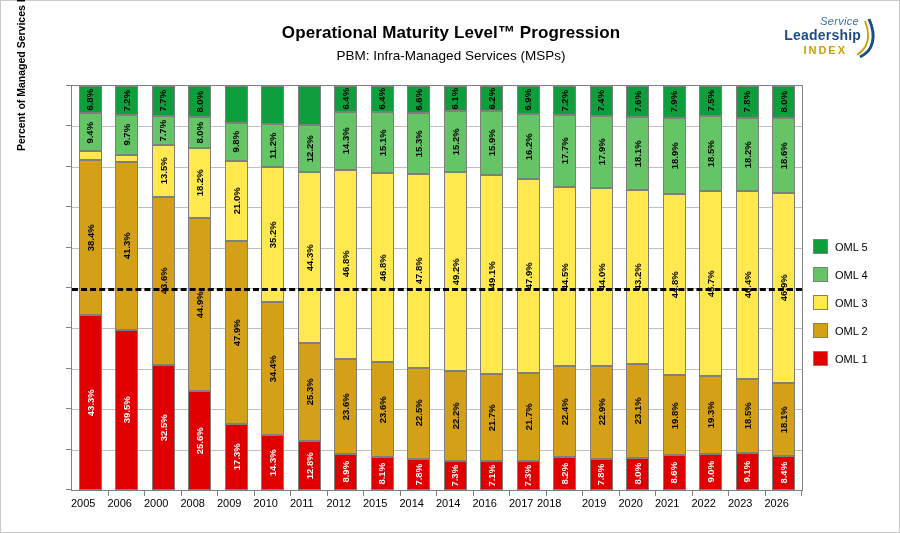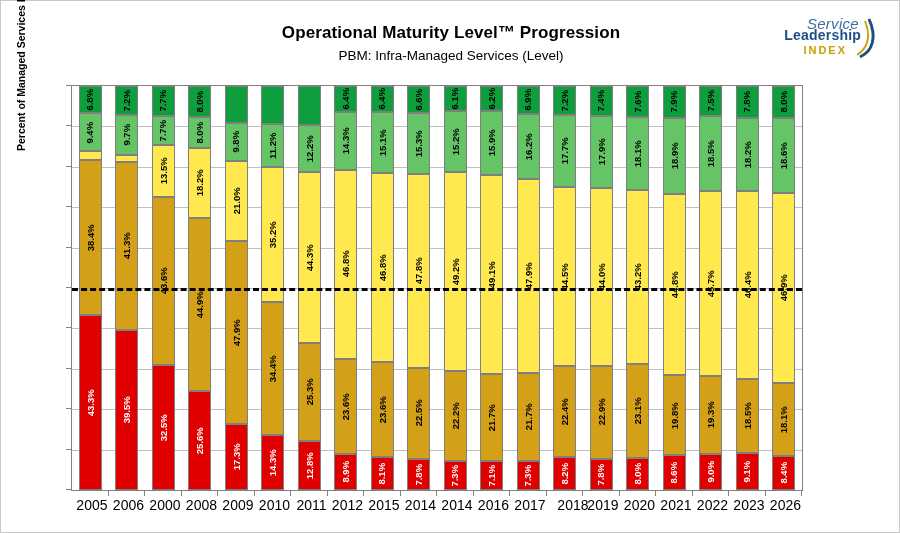--- a/index.html
+++ b/index.html
@@ -45,21 +45,21 @@
     position: absolute;
     right: 22px;
     top: 14px;
     width: 110px;
     height: 48px;
   }
   #logo .l1 {
     position: absolute;
     right: 18px;
     top: 0px;
-    font-size: 15px;
+    font-size: 11px;
     color: #3b6ea8;
     font-style: italic;
     letter-spacing: .3px;
   }
   #logo .l2 {
     position: absolute;
     right: 16px;
     top: 12px;
     font-size: 14px;
     font-weight: bold;
@@ -154,23 +154,23 @@
     transform: rotate(-90deg);
     white-space: nowrap;
     line-height: 1;
   }
   .seg-label.white {
     color: #ffffff;
   }
   .xtick-label {
     position: absolute;
     top: 496px;
-    font-size: 14px;
+    font-size: 11px;
     color: #000000;
-    text-align: right;
+    text-align: left;
   }
   .xtick {
     position: absolute;
     top: 490px;
     width: 1px;
     height: 5px;
     background: #808080;
   }
   
   #legend {
@@ -196,21 +196,21 @@
     color: #000000;
   }
 </style>
 </head>
 <body>
 
 <div id="page">
 
   <div id="title-block">
     <div id="chart-title">Operational Maturity Level™ Progression</div>
-    <div id="chart-subtitle">PBM: Infra-Managed Services (Level)</div>
+    <div id="chart-subtitle">PBM: Infra-Managed Services (MSPs)</div>
   </div>
 
   <div id="logo">
     <div class="l1">Service</div>
     <div class="l2">Leadership</div>
     <div class="l3">INDEX</div>
     <svg class="swoosh" viewBox="0 0 20 42">
       <path d="M3 40 C 16 34, 20 20, 12 2" stroke="#1f4e87" stroke-width="3" fill="none"></path>
       <path d="M0 38 C 11 31, 14 19, 8 4" stroke="#c8a000" stroke-width="2" fill="none"></path>
     </svg>
@@ -590,30 +590,52 @@
       <div class="xtick-label" style="left: 362px; width: 36.5px;">2015</div>
       <div class="xtick" style="left: 398.5px;"></div>
       <div class="xtick-label" style="left: 398.5px; width: 36.5px;">2014</div>
       <div class="xtick" style="left: 435px;"></div>
       <div class="xtick-label" style="left: 435px; width: 36.5px;">2014</div>
       <div class="xtick" style="left: 471.5px;"></div>
       <div class="xtick-label" style="left: 471.5px; width: 36.5px;">2016</div>
       <div class="xtick" style="left: 508px;"></div>
       <div class="xtick-label" style="left: 508px; width: 36.5px;">2017</div>
       <div class="xtick" style="left: 544.5px;"></div>
-      <div class="xtick-label" style="left: 551px; width: 36.5px;">2018</div>
+      <div class="xtick-label" style="left: 536px; width: 36.5px;">2018</div>
       <div class="xtick" style="left: 581px;"></div>
       <div class="xtick-label" style="left: 581px; width: 36.5px;">2019</div>
       <div class="xtick" style="left: 617.5px;"></div>
       <div class="xtick-label" style="left: 617.5px; width: 36.5px;">2020</div>
       <div class="xtick" style="left: 654px;"></div>
       <div class="xtick-label" style="left: 654px; width: 36.5px;">2021</div>
       <div class="xtick" style="left: 690.5px;"></div>
       <div class="xtick-label" style="left: 690.5px; width: 36.5px;">2022</div>
       <div class="xtick" style="left: 727px;"></div>
       <div class="xtick-label" style="left: 727px; width: 36.5px;">2023</div>
       <div class="xtick" style="left: 763.5px;"></div>
       <div class="xtick-label" style="left: 763.5px; width: 36.5px;">2026</div>
       <div class="xtick" style="left: 800px;"></div>
     </div>
 
+  <div id="legend">
+      <div class="legend-item">
+        <span class="legend-swatch" style="background: rgb(15, 158, 61);"></span>
+        <span class="legend-label">OML 5</span>
+      </div>
+      <div class="legend-item">
+        <span class="legend-swatch" style="background: rgb(100, 196, 102);"></span>
+        <span class="legend-label">OML 4</span>
+      </div>
+      <div class="legend-item">
+        <span class="legend-swatch" style="background: rgb(255, 233, 78);"></span>
+        <span class="legend-label">OML 3</span>
+      </div>
+      <div class="legend-item">
+        <span class="legend-swatch" style="background: rgb(212, 160, 23);"></span>
+        <span class="legend-label">OML 2</span>
+      </div>
+      <div class="legend-item">
+        <span class="legend-swatch" style="background: rgb(224, 0, 0);"></span>
+        <span class="legend-label">OML 1</span>
+      </div>
+    </div>
 
 </div>
 
 </body></html>

